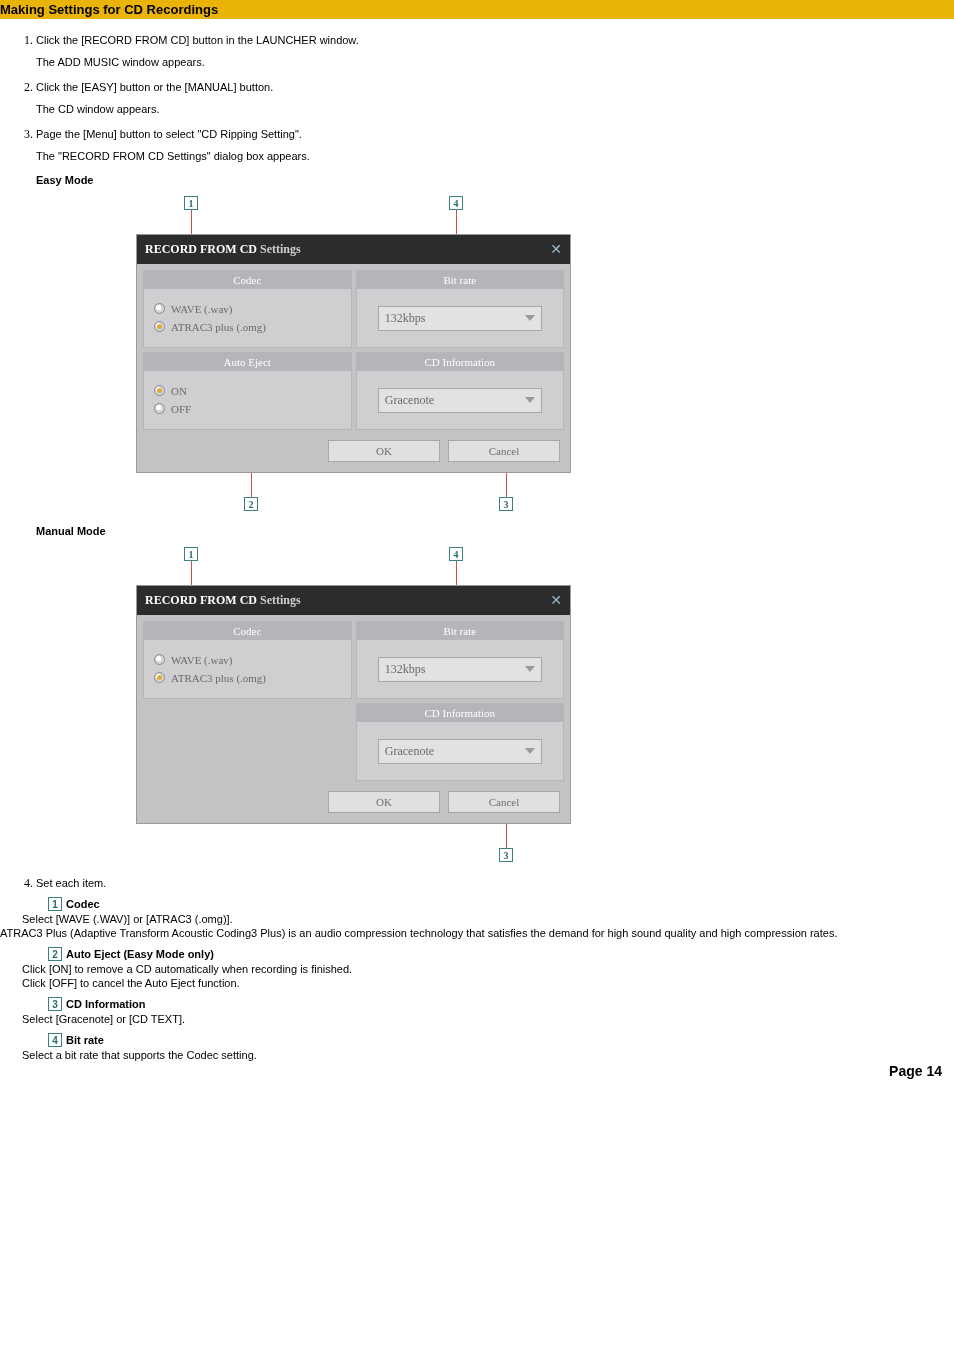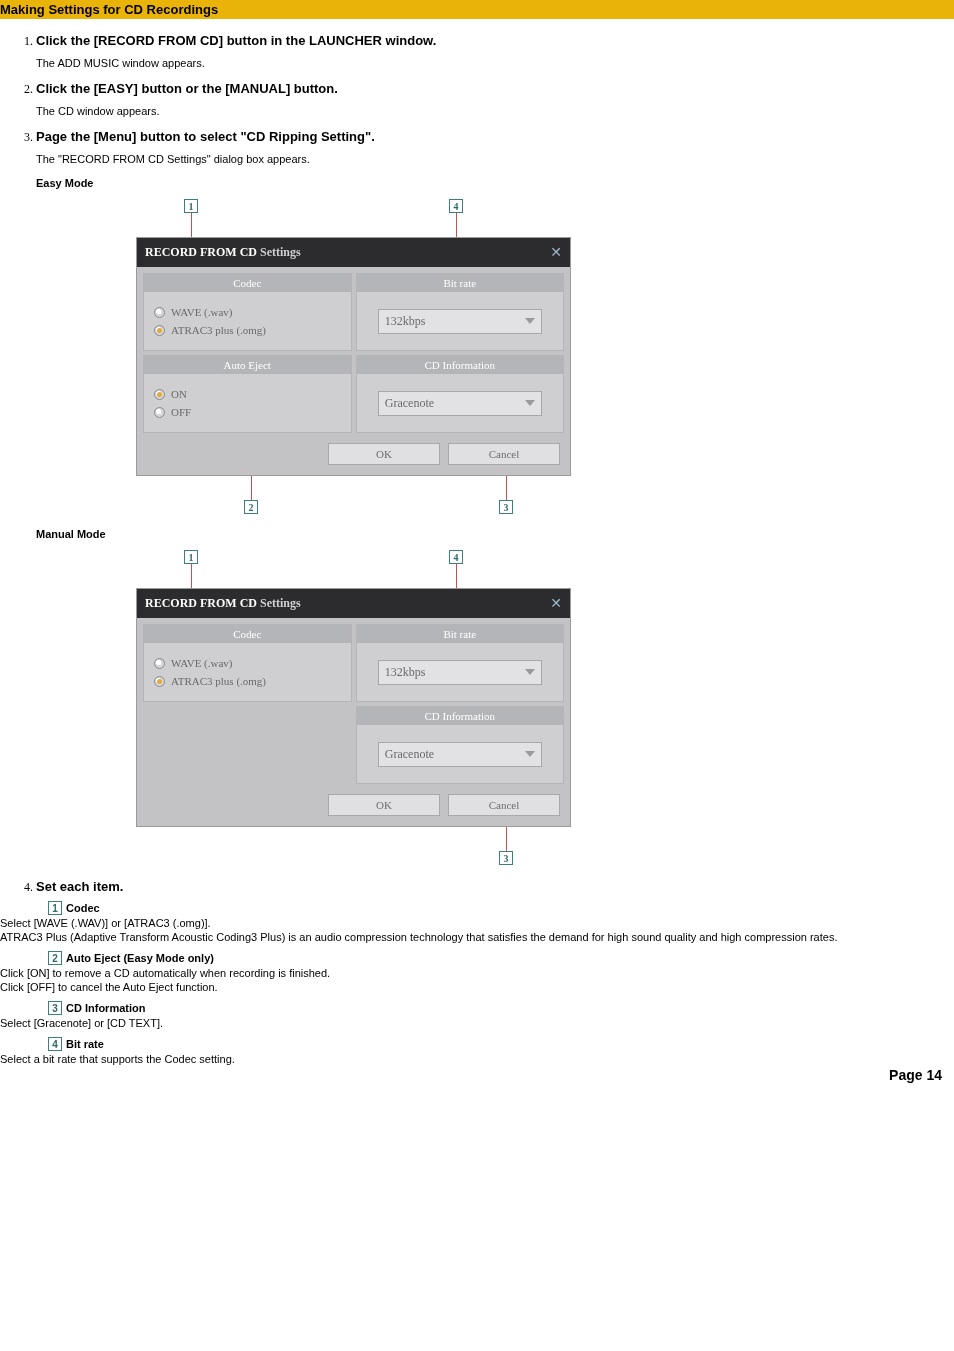--- a/index.html
+++ b/index.html
@@ -1,21 +1,21 @@
 <!DOCTYPE html>
 <html><head>
 <meta charset="utf-8">
 <style>
   * { box-sizing: border-box; margin: 0; padding: 0; }
   body { font-family: Arial, Helvetica, sans-serif; font-size: 11px; color: #000; background: #fff; width: 954px; }
   .page-title { background: #eab308; font-size: 13px; font-weight: bold; padding: 2px 0 2px 0; }
   .content { padding: 0 0 0 0; }
   ol.steps { list-style: decimal; margin: 14px 0 0 36px; }
   ol.steps > li { margin-bottom: 6px; font-family: "Times New Roman", serif; font-size: 12px; }
-  ol.steps > li .step-strong { font-family: Arial, sans-serif; font-weight: bold; font-size: 13px; }
+  ol.steps > li .step-strong { font-family: Arial, sans-serif; font-weight: normal; font-size: 11px; }
   .step-body { font-family: Arial, sans-serif; font-size: 11px; margin: 8px 0 12px 0; }
   .mode-heading { font-family: Arial, sans-serif; font-size: 11px; font-weight: bold; margin: 10px 0 6px 0; }
 
   
   .callout-row { display: flex; margin-left: 100px; width: 435px; }
   .callout-row.top { margin-top: 10px; }
   .callout-row.bottom { margin-top: 0; margin-bottom: 14px; }
   .callout-cell { flex: 1; display: flex; flex-direction: column; align-items: center; }
   .callout-num { width: 14px; height: 14px; border: 1px solid #3b7f7f; color: #2b6b6b; font-weight: bold; font-size: 10px; display: flex; align-items: center; justify-content: center; background: #fff; }
   .callout-line { width: 1px; height: 24px; background: #c9504b; }
@@ -25,33 +25,33 @@
   .dialog-wrap { margin-left: 100px; width: 435px; background: #c3c3c5; padding: 0 0 8px 0; border: 1px solid #9a9a9c; }
   .dialog-title { background: #2c2c2e; color: #fff; font-size: 12px; padding: 6px 8px; display: flex; justify-content: space-between; align-items: center; }
   .dialog-title .t-strong { font-weight: bold; }
   .dialog-title .t-light { font-weight: bold; color: #cfcfd2; }
   .dialog-close { color: #9fb7c9; font-size: 14px; cursor: pointer; }
   .dialog-grid { display: flex; flex-wrap: wrap; padding: 6px 6px 2px 6px; gap: 4px; }
   .panel { background: #cfcfd1; border: 1px solid #b5b5b7; width: calc(50% - 2px); }
   .panel.full-right-only { margin-left: calc(50% + 2px); }
   .panel-head { background: #b4b5b8; color: #fff; font-size: 11px; text-align: center; padding: 3px 0; }
   .panel-body { padding: 10px 10px; min-height: 58px; display: flex; flex-direction: column; justify-content: center; gap: 6px; }
-  .radio-row { display: flex; align-items: center; gap: 6px; color: #6a6a6d; font-size: 11px; }
+  .radio-row { display: flex; align-items: flex-start; gap: 6px; color: #6a6a6d; font-size: 11px; }
   .radio-dot { width: 11px; height: 11px; border-radius: 50%; border: 1px solid #8a8a8c; background: radial-gradient(circle at 40% 40%, #fff 0 35%, #d6d6d8 36% 100%); position: relative; flex: none; }
   .radio-dot.selected::after { content: ""; position: absolute; inset: 2px; border-radius: 50%; background: #e7a936; }
   .select-box { background: #e2e2e4; border: 1px solid #a8a8aa; padding: 4px 6px; display: flex; justify-content: space-between; align-items: center; color: #6a6a6d; width: 164px; margin: 0 auto; }
   .select-box .tri { width: 0; height: 0; border-left: 5px solid transparent; border-right: 5px solid transparent; border-top: 6px solid #9a9a9c; }
   .dialog-buttons { display: flex; justify-content: flex-end; gap: 8px; padding: 8px 10px 2px 10px; }
   .btn { background: #e0e0e2; border: 1px solid #a8a8aa; color: #6e6e70; padding: 4px 0; width: 112px; text-align: center; font-size: 11px; cursor: pointer; }
 
   
   .item-block { margin: 4px 0 0 48px; }
   .item-head { display: flex; align-items: center; gap: 4px; font-weight: bold; font-size: 11px; }
   .num-box { width: 14px; height: 14px; border: 1px solid #3b7f7f; color: #2b6b6b; font-weight: bold; font-size: 10px; display: flex; align-items: center; justify-content: center; background: #fff; }
-  .item-desc { font-size: 11px; margin: 2px 0 0 0; }
+  .item-desc { font-size: 11px; margin: 2px 0 0 0; padding-left: 22px; }
   .item-desc.indent { margin-left: 48px; }
   .item-desc.noindent { margin-left: 0; }
   .page-num { position: absolute; right: 12px; bottom: 6px; font-size: 14px; font-weight: bold; }
   .doc-wrap { position: relative; padding-bottom: 24px; }
 </style>
 </head>
 <body>
 
 <div class="doc-wrap">
 <div class="page-title">Making Settings for CD Recordings</div>

